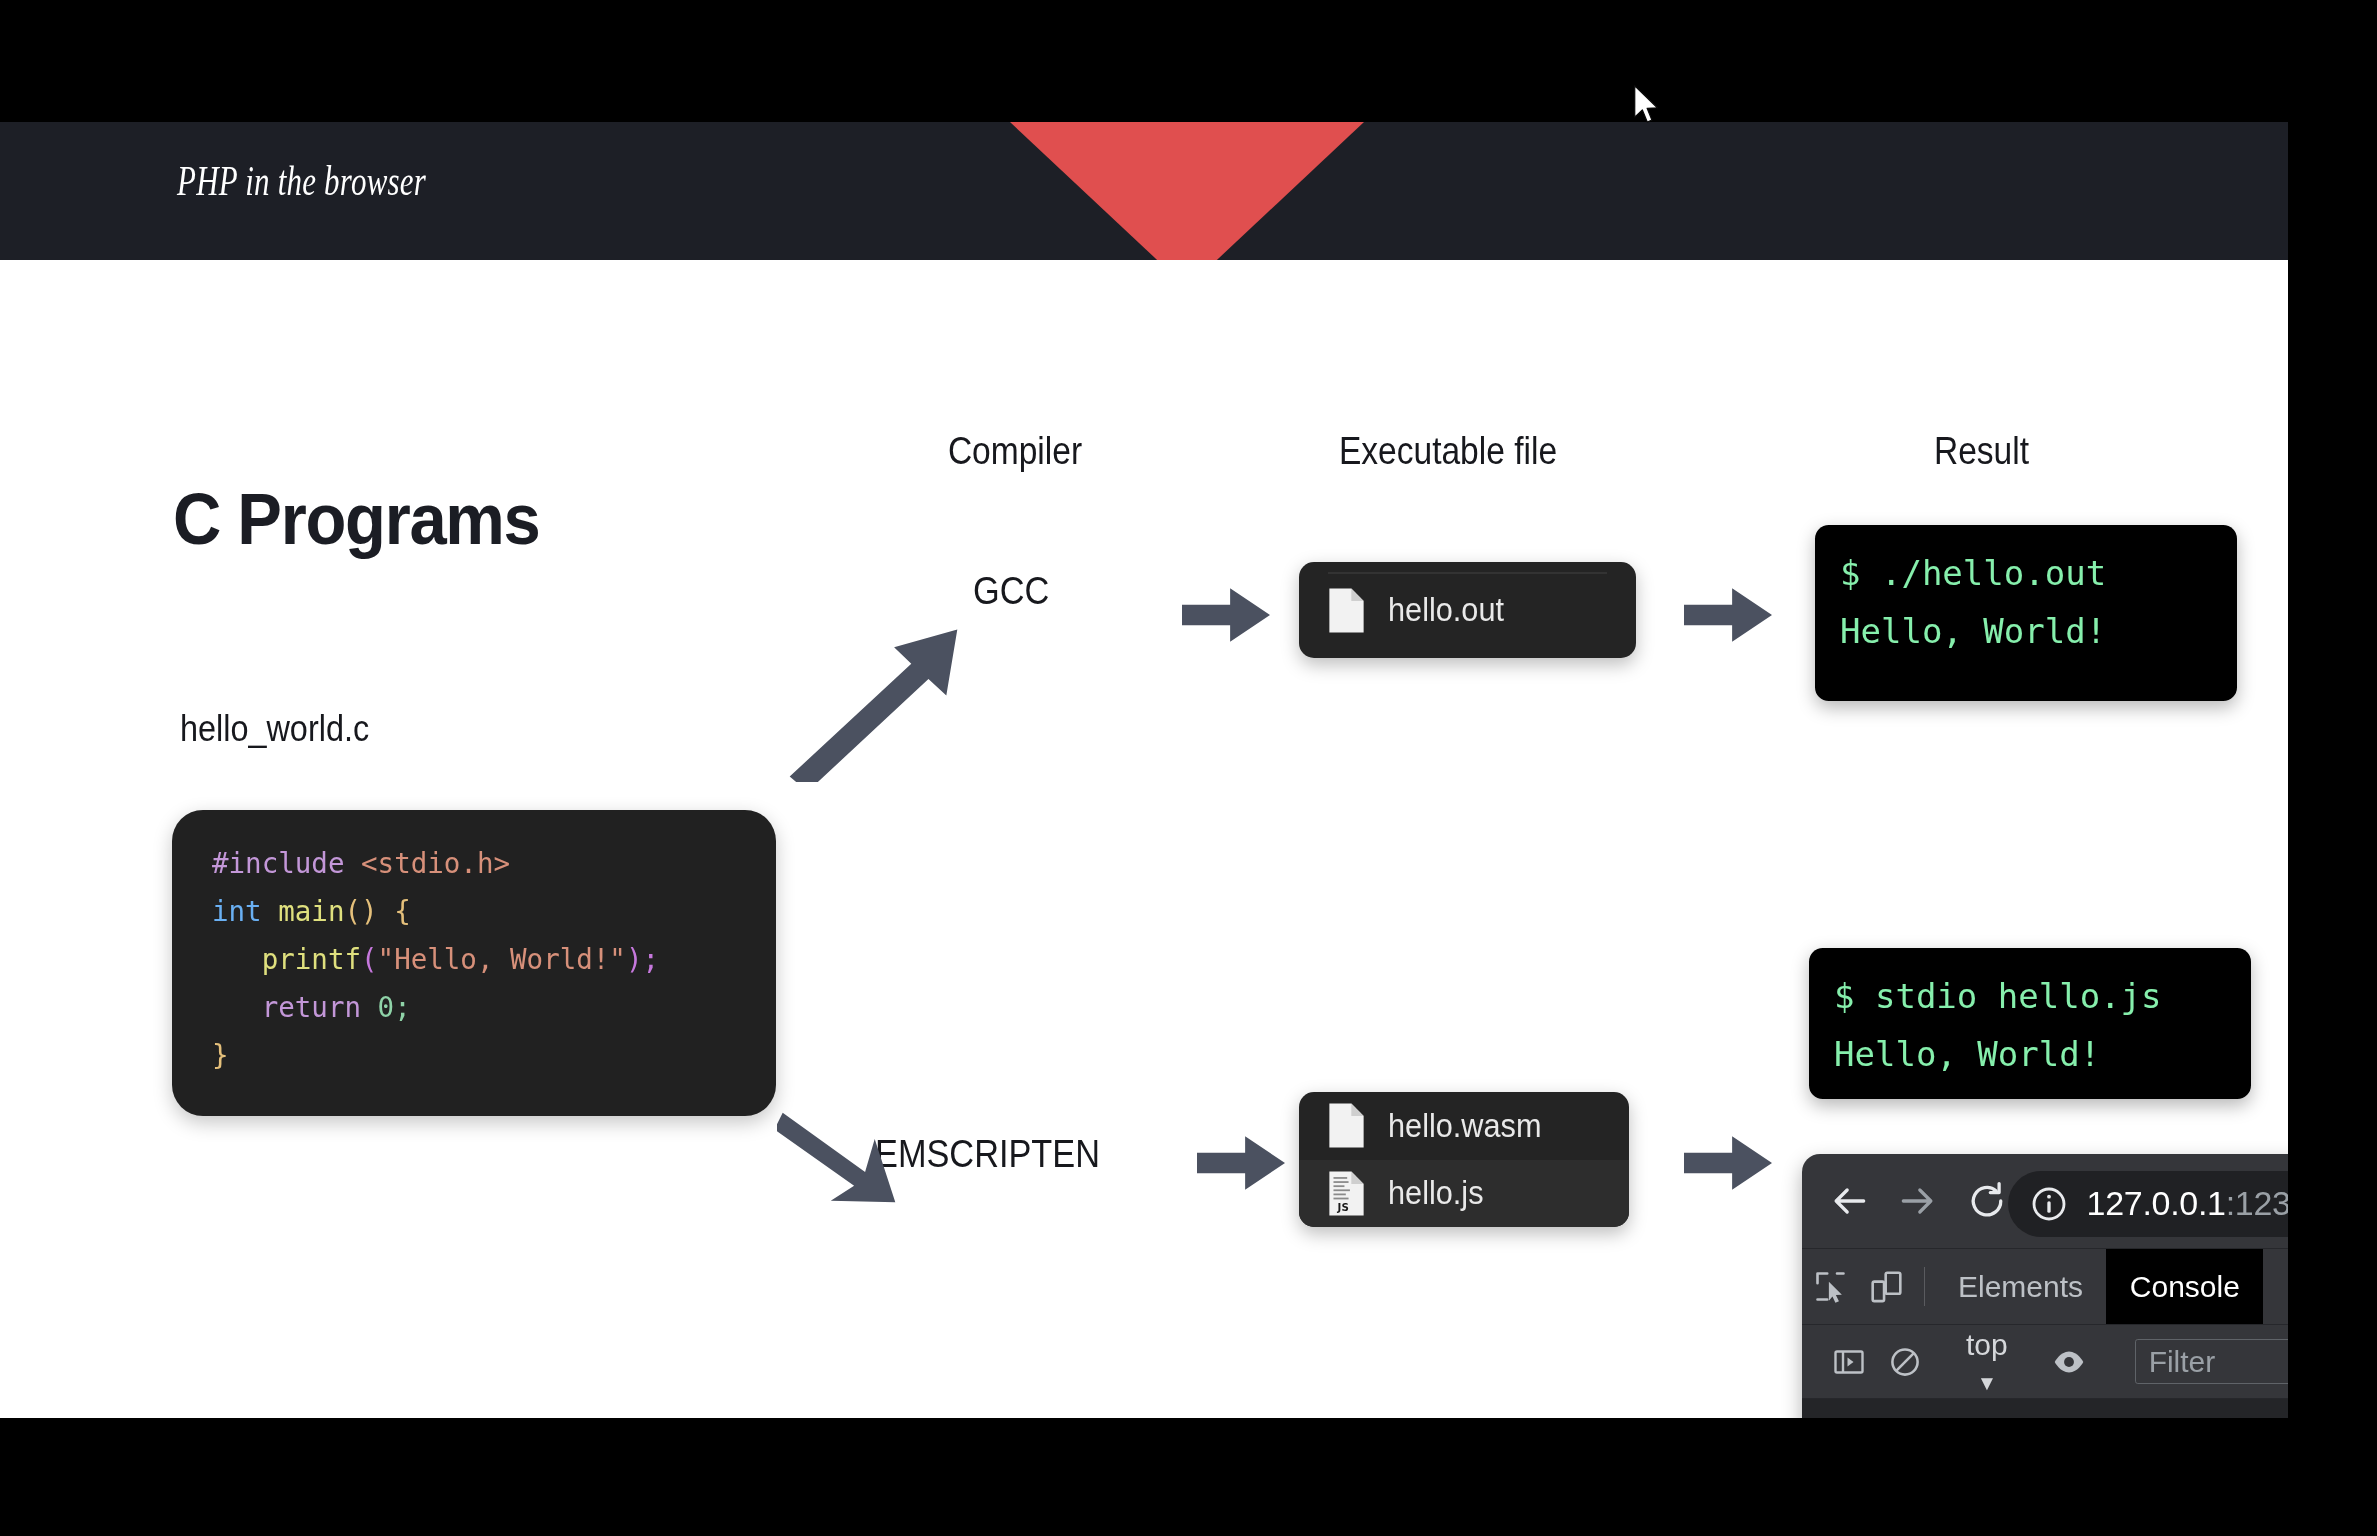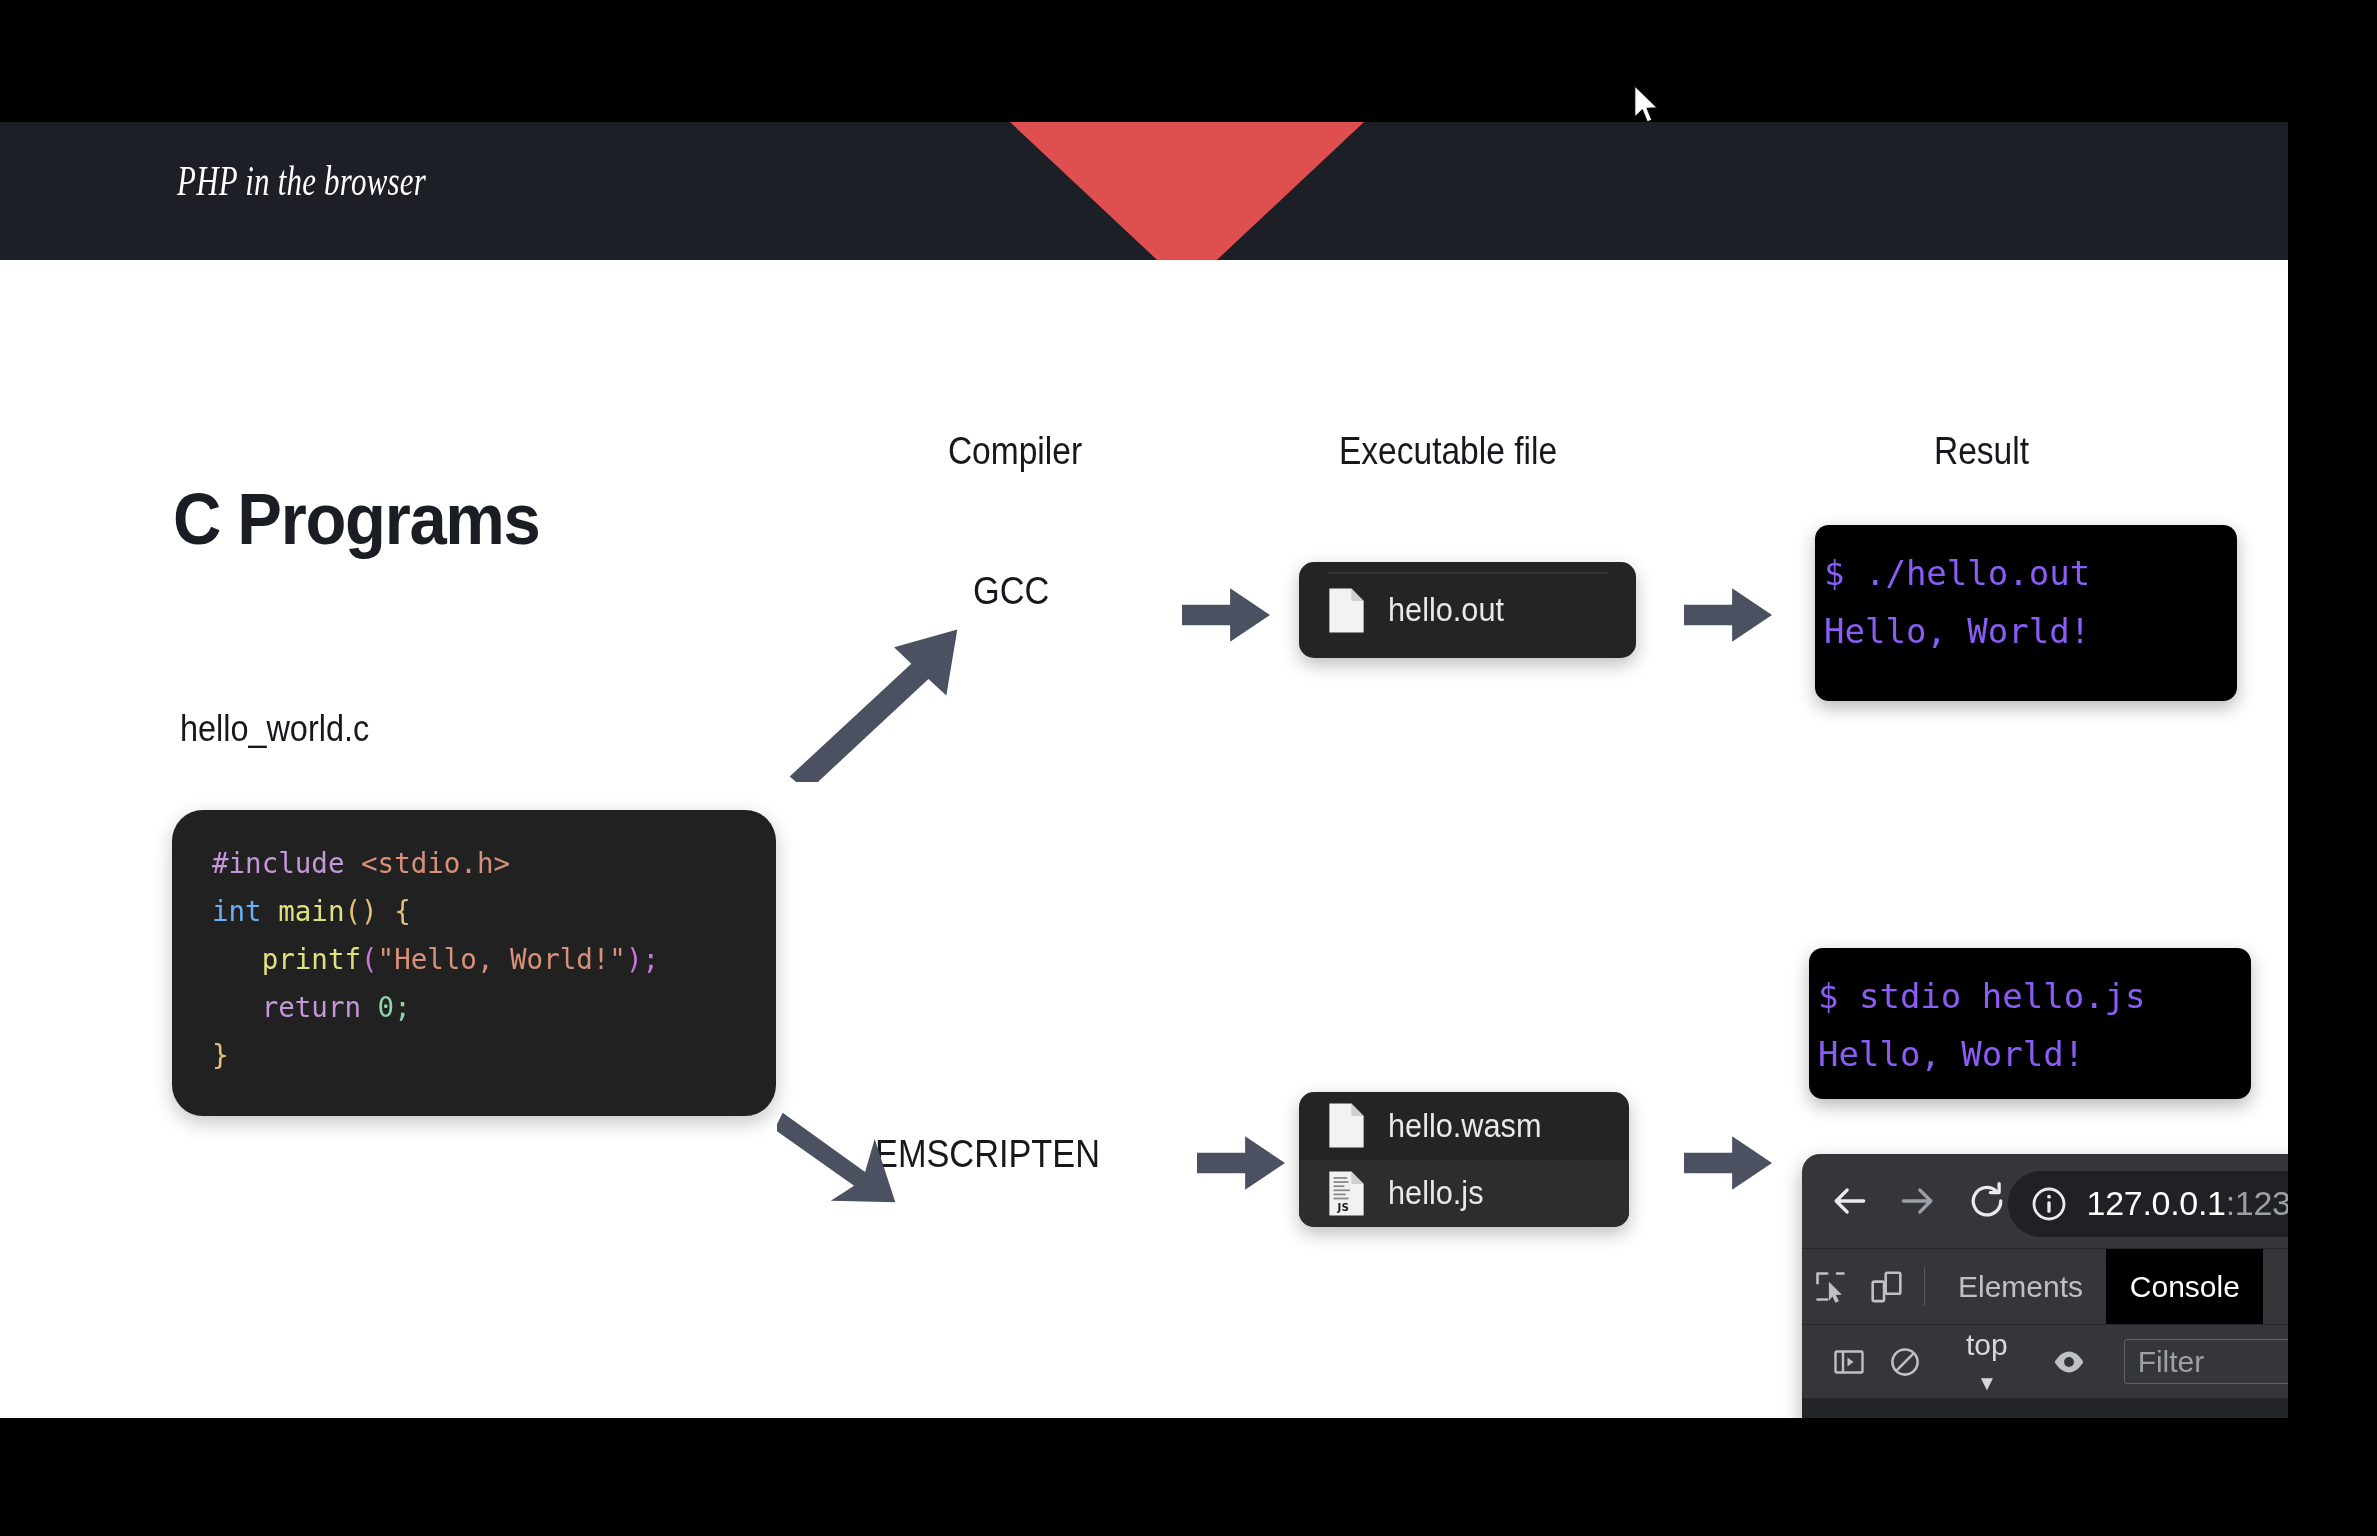--- a/index.html
+++ b/index.html
@@ -121,22 +121,22 @@
   .card-divider {
     position: absolute; left: 29px; right: 29px; top: 9.6px;
     height: 2.1px; background: #333333;
   }
 
   
   .terminal {
     position: absolute; background: #000000; border-radius: 13.8px;
     box-shadow: 0 6.9px 18px rgba(0,0,0,.28);
     font-family: "DejaVu Sans Mono", monospace;
-    font-size: 34px; line-height: 58px; color: #8b5cf6;
-    padding: 19px 9px; white-space: pre;
+    font-size: 34px; line-height: 58px; color: #86efac;
+    padding: 19px 25px; white-space: pre;
   }
   #terminal-gcc  { left: 1815px; top: 403px;  width: 422px; height: 176px; }
   #terminal-node { left: 1809px; top: 826px; width: 442px; height: 151px; }
 
   
   #browser-window {
     position: absolute; left: 1802px; top: 1032px;
     width: 605px; height: 413px;
     background: #35363a; border-radius: 18px;
     box-shadow: 0 8.3px 20.6px rgba(0,0,0,.3); overflow: hidden;
@@ -177,21 +177,21 @@
   #console-toolbar {
     height: 74px; display: flex; align-items: center;
     background: #35363a; padding-left: 19px; gap: 0;
     border-bottom: 1.4px solid #26272b;
   }
   #context-select {
     font-size: 30px; color: #d5d7da; display: flex;
     align-items: center; gap: 8.3px; padding: 0 12.4px; white-space: nowrap; flex-direction: column;
   }
   #filter-input {
-    margin-left: 7px; width: 220px; height: 45px;
+    margin-left: 18px; width: 220px; height: 45px;
     border: 1.4px solid #5f6368; border-radius: 2.8px;
     display: flex; align-items: center; padding-left: 12.4px;
     font-size: 30px; color: #9aa0a6;
   }
   #console-body { background: #242528; height: 100%; }
   #console-line {
     height: 69px; display: flex; align-items: center;
     padding-left: 40px; border-bottom: 1.4px solid #36373b;
     font-family: "DejaVu Sans Mono", monospace;
     font-size: 32px; color: #d6d8db;

